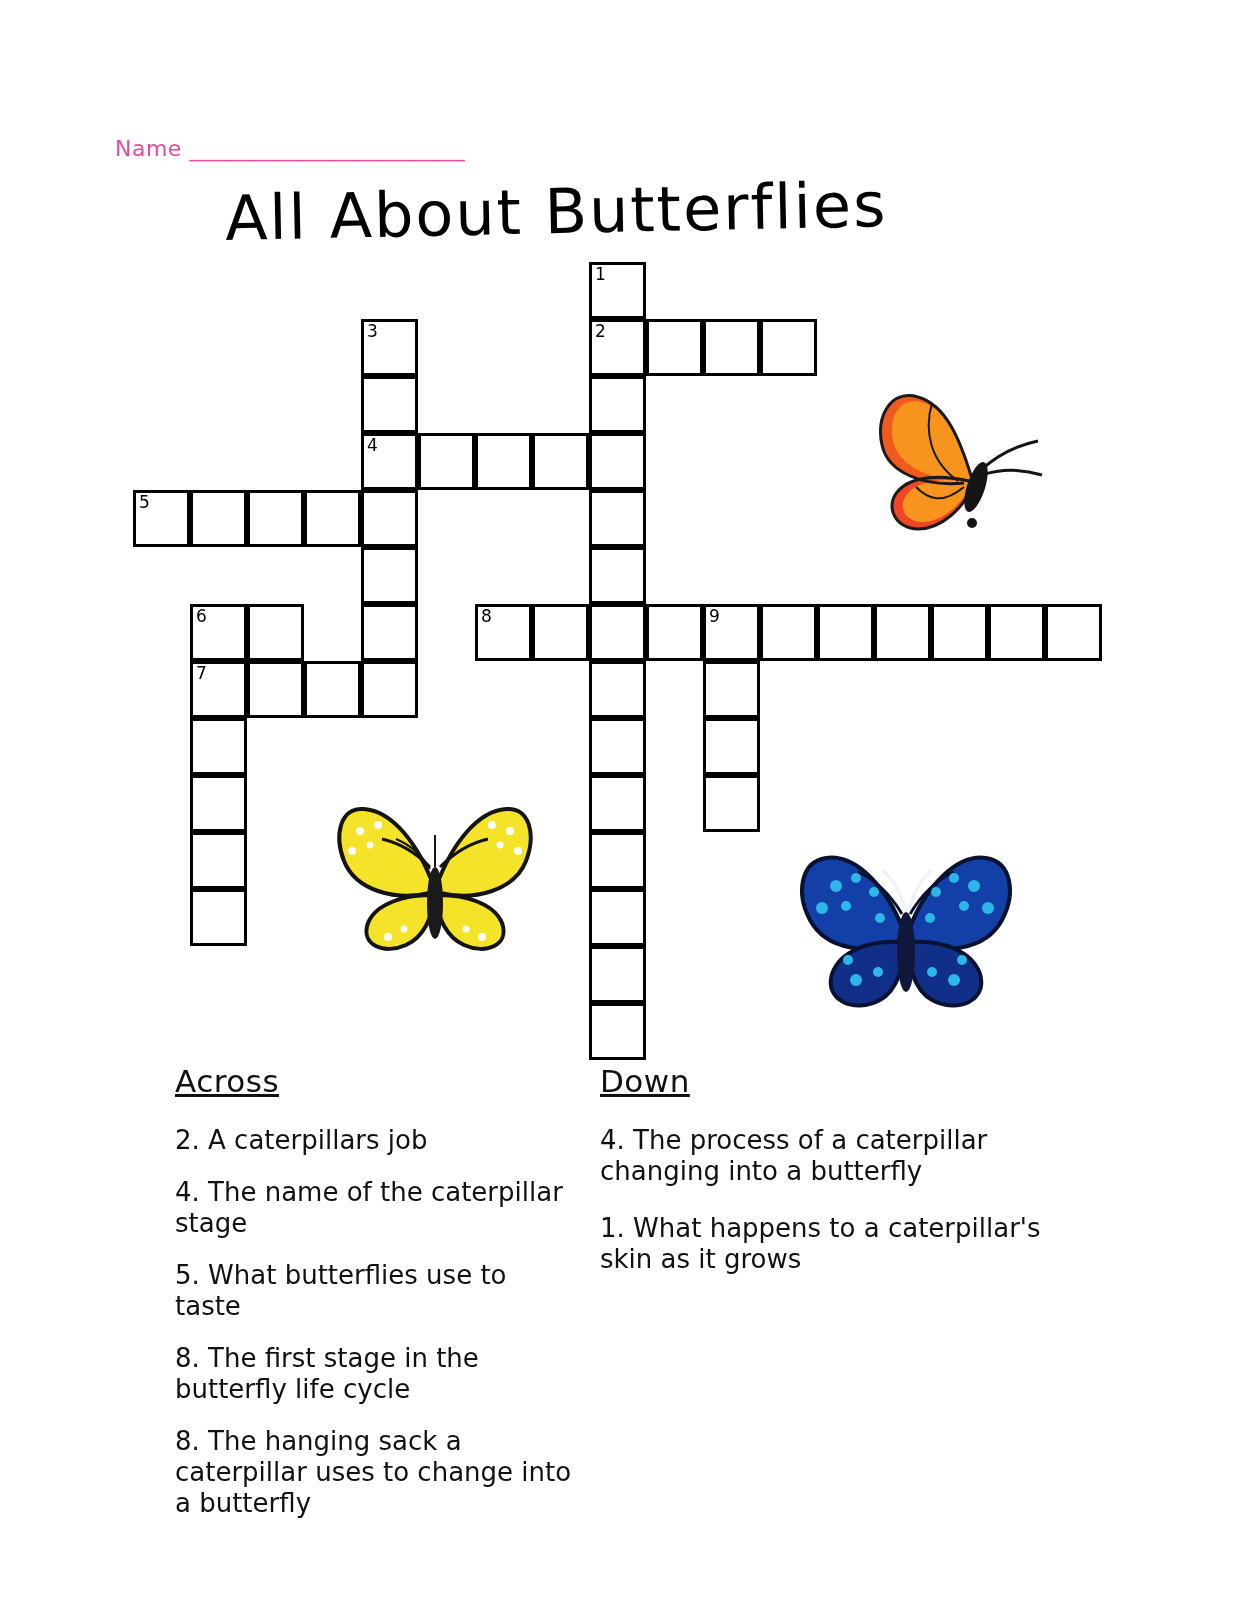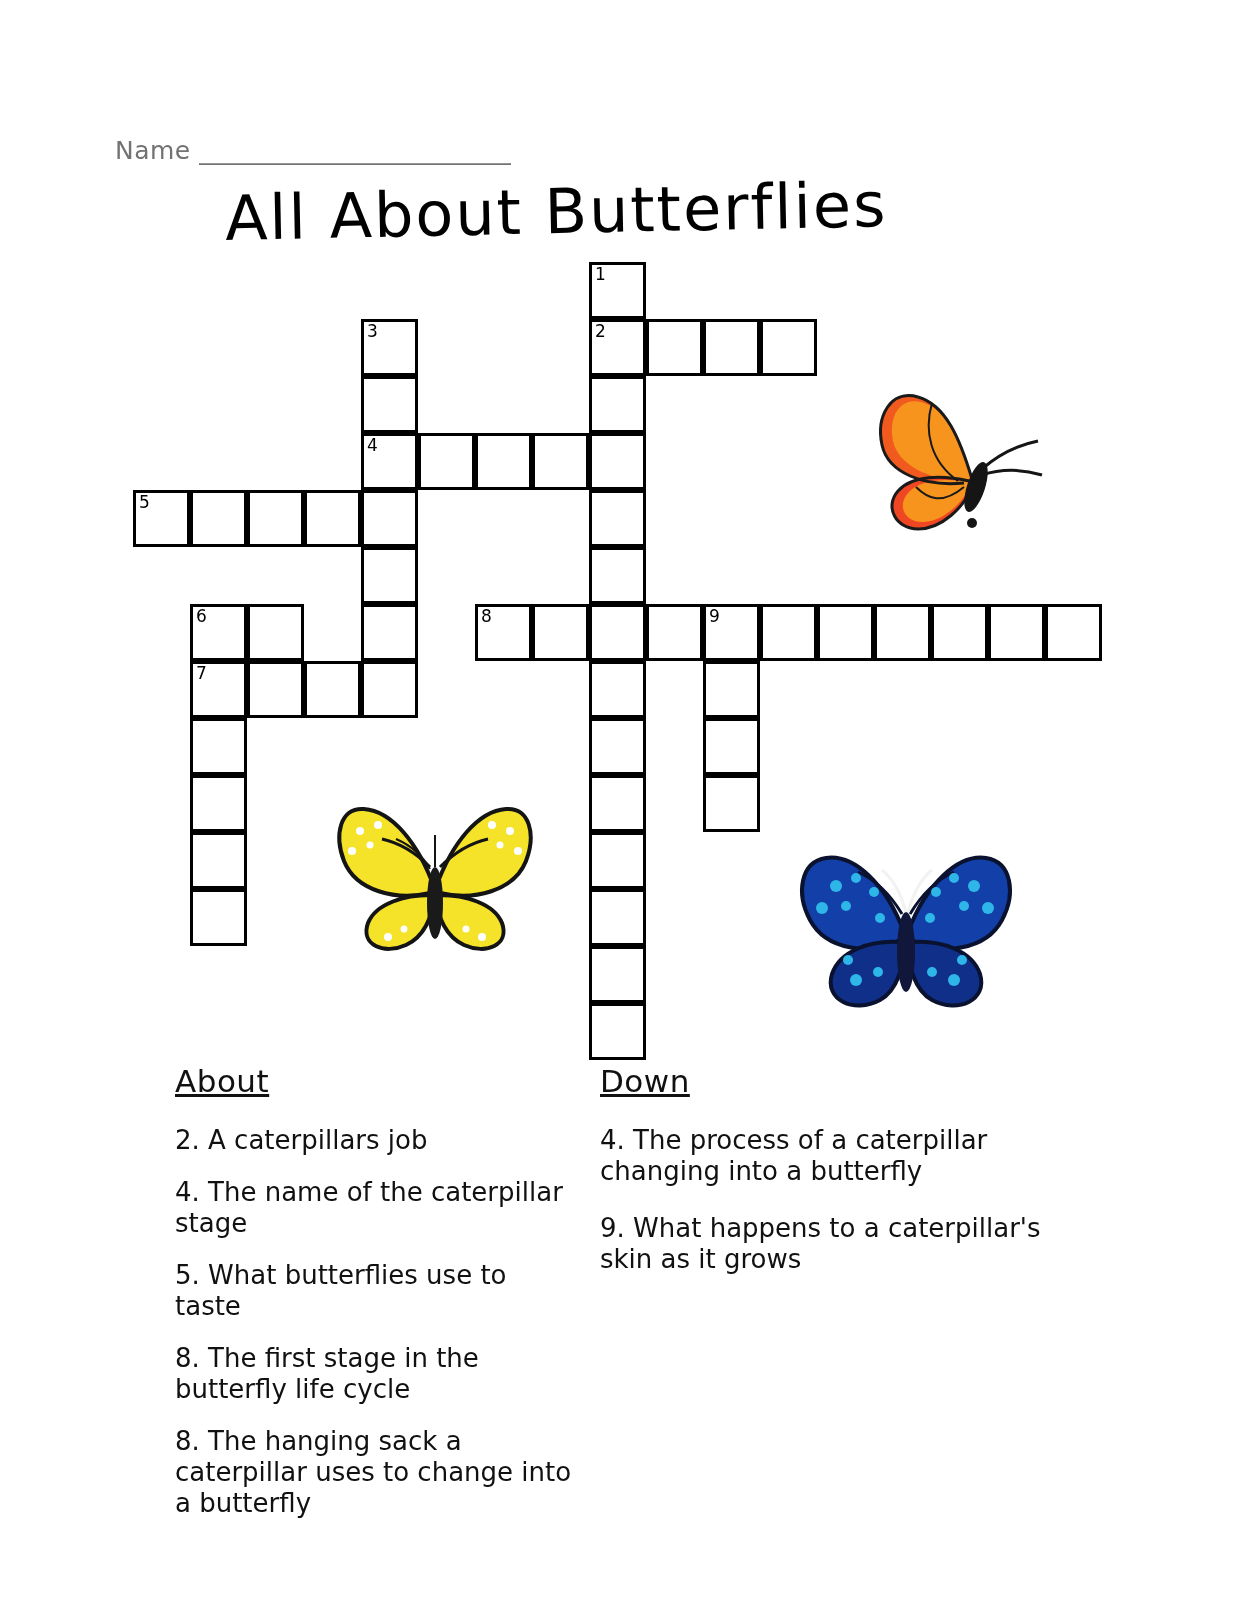--- a/index.html
+++ b/index.html
@@ -13,22 +13,22 @@
     position: relative;
     font-family: "DejaVu Sans", sans-serif;
     overflow: hidden;
   }
 
   
   #name-line {
     position: absolute;
     left: 115px;
     top: 136px;
-    font-size: 25px;
-    color: #737373;
+    font-size: 22px;
+    color: #ec4899;
     letter-spacing: 0.5px;
     white-space: nowrap;
   }
 
   
   #page-title {
     position: absolute;
     left: 225px;
     top: 182px;
     font-size: 62px;
@@ -249,25 +249,25 @@
       <circle cx="164" cy="140" r="6" fill="#2fb6e8"></circle>
         <circle cx="142" cy="132" r="5" fill="#2fb6e8"></circle>
       <circle cx="172" cy="120" r="5" fill="#2fb6e8"></circle>
       <path d="M116 72 C110 52 104 40 92 30" fill="none" stroke="#f2f2f2" stroke-width="3"></path>
       <path d="M118 72 C124 52 130 40 142 30" fill="none" stroke="#f2f2f2" stroke-width="3"></path>
     </g>
   </svg>
 </div>
 
 <div class="clue-col" id="across-col">
-  <div class="clue-heading">About</div>
+  <div class="clue-heading">Across</div>
   <div class="clue">2. A caterpillars job</div>
   <div class="clue">4. The name of the caterpillar stage</div>
   <div class="clue">5. What butterflies use to taste</div>
   <div class="clue">8. The first stage in the butterfly life cycle</div>
   <div class="clue">8. The hanging sack a caterpillar uses to change into a butterfly</div>
 </div>
 
 <div class="clue-col" id="down-col">
   <div class="clue-heading">Down</div>
   <div class="clue">4. The process of a caterpillar changing into a butterfly</div>
-  <div class="clue">9. What happens to a caterpillar's skin as it grows</div>
+  <div class="clue">1. What happens to a caterpillar's skin as it grows</div>
 </div>
 
 </body></html>

